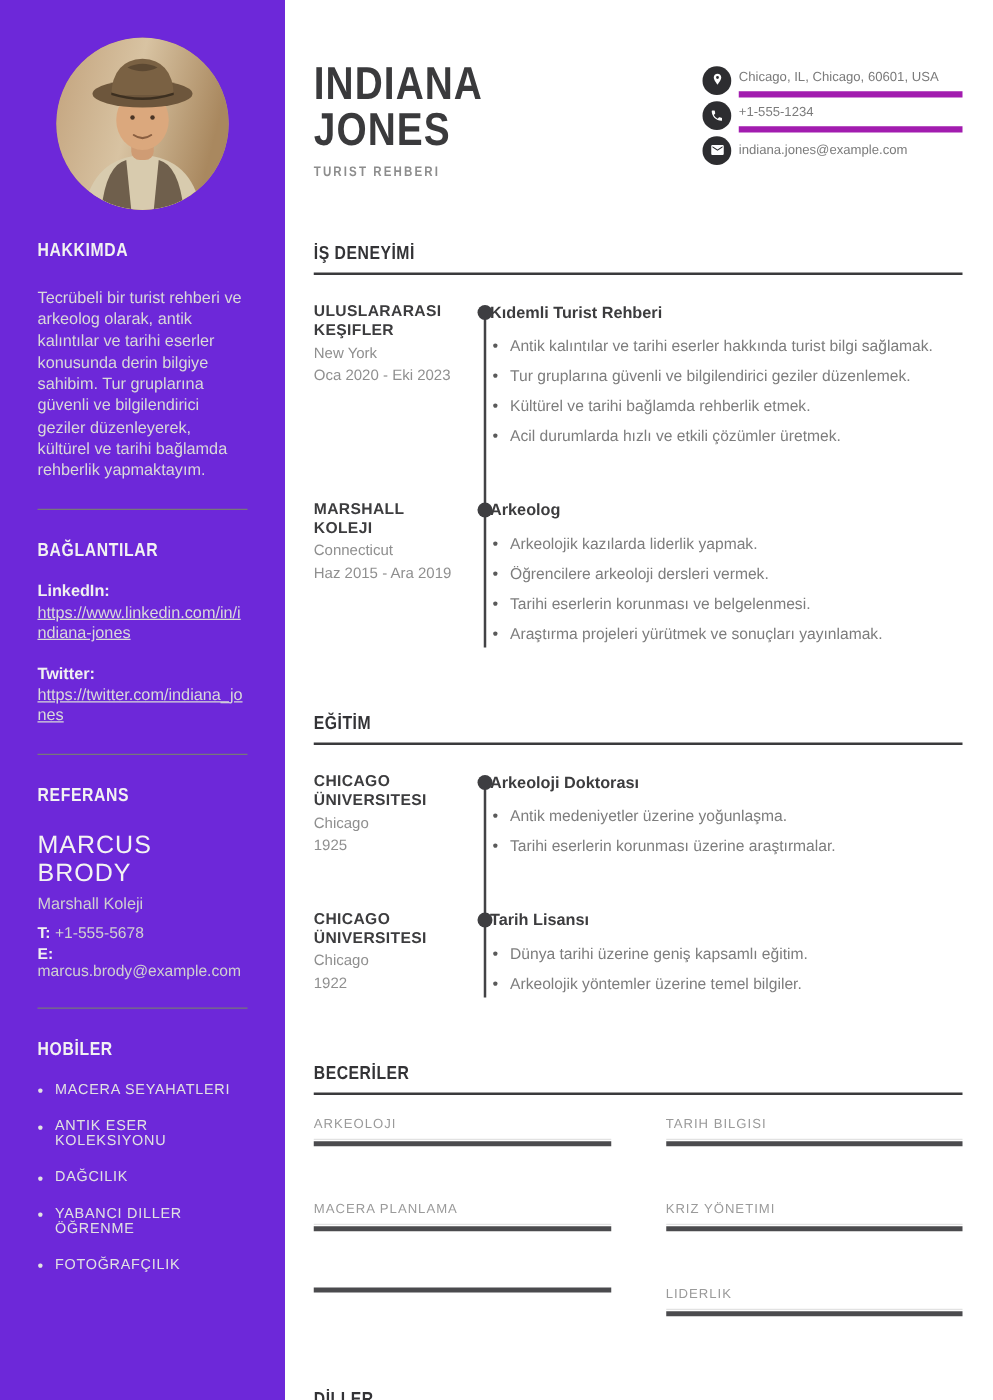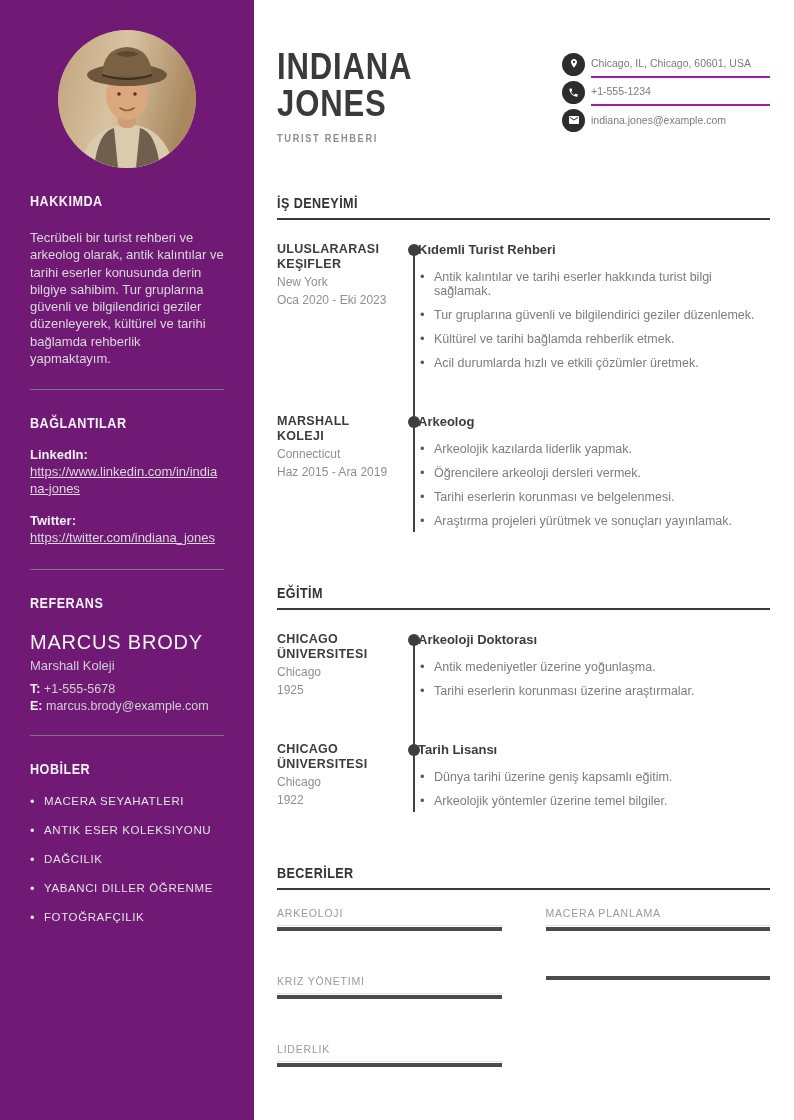--- a/index.html
+++ b/index.html
@@ -1,21 +1,21 @@
 <!DOCTYPE html>
 <html><head>
 <meta charset="utf-8">
 <style>
   * { margin:0; padding:0; box-sizing:border-box; }
   html,body { width:794px; }
   body { font-family:"Liberation Sans", sans-serif; background:#ffffff; }
   .page { position:relative; width:794px; height:1120px; display:flex; overflow:hidden; background:#ffffff; }
 
   
-  .sidebar { width:254px; flex-shrink:0; background:#701a75; color:#d6d6d6; padding:30px 30px 0 30px; }
+  .sidebar { width:228px; flex-shrink:0; background:#6d28d9; color:#d6d6d6; padding:30px 30px 0 30px; }
   .avatar-wrap { width:138px; height:138px; border-radius:50%; overflow:hidden; margin:0 auto; background:#b99877; }
   .avatar-wrap svg { display:block; }
   .side-sec { margin-top:24px; }
   .side-h { color:#f2f2f2; font-size:15px; font-weight:bold; letter-spacing:.6px; }
   .cond { display:inline-block; transform:scaleX(.84); transform-origin:0 50%; white-space:nowrap; }
   .about-text { margin-top:20px; font-size:13px; line-height:17.3px; color:#d9d9d9; }
   .side-rule { border:none; border-top:1px solid #77777a; margin:22px 0 0 0; }
   .link-group { margin-top:16px; }
   .link-label { font-size:13px; font-weight:bold; color:#f0f0f0; }
   .link-url { font-size:13px; line-height:16.5px; color:#d9d9d9; text-decoration:underline; word-break:break-all; display:block; margin-top:2px; }
@@ -31,21 +31,21 @@
   
   .content { flex:1; padding:48px 24px 0 23px; }
   .head-row { display:flex; }
   .name-block { flex:1; }
   .big-name { font-size:37px; line-height:37px; font-weight:bold; color:#3a3a3c; letter-spacing:1px; }
   .subtitle { margin-top:10px; font-size:11px; font-weight:bold; letter-spacing:2px; color:#8d8d8d; }
   .contact-block { width:208px; margin-top:2px; }
   .c-row { display:flex; align-items:center; height:28px; }
   .c-icon { width:23px; height:23px; border-radius:50%; background:#2d2d30; display:flex; align-items:center; justify-content:center; flex-shrink:0; }
   .c-text-wrap { flex:1; margin-left:6px; height:100%; display:flex; align-items:center; }
-  .c-row.sep .c-text-wrap { border-bottom:2px solid #a21caf; }
+  .c-row.sep .c-text-wrap { border-bottom:5px solid #a21caf; }
   .c-text { font-size:10.5px; color:#7b7b7b; }
 
   .sec { margin-top:0; }
   .sec-head { font-size:15px; font-weight:bold; color:#333336; letter-spacing:.5px; }
   .sec-rule { border:none; border-top:2px solid #3a3a3c; margin-top:7px; }
 
   .timeline { position:relative; margin-top:22px; }
   .timeline::before { content:""; position:absolute; left:136px; top:8px; bottom:6px; width:2px; background:#424245; }
   .t-entry { display:grid; grid-template-columns:137px 1fr; margin-bottom:34px; }
   .t-entry:last-child { margin-bottom:0; }
@@ -288,20 +288,26 @@
       <h2 class="sec-head"><span class="cond">BECERİLER</span></h2>
       <hr class="sec-rule">
       <div class="skill-grid">
         <div>
           <div class="skill-label">ARKEOLOJI</div>
           <div class="bar">
               <div class="bar-fill" style="width: 100%;"></div>
             </div>
         </div>
         <div>
+          <div class="skill-label">TARIH BILGISI</div>
+          <div class="bar">
+              <div class="bar-fill" style="width: 100%;"></div>
+            </div>
+        </div>
+        <div>
           <div class="skill-label">MACERA PLANLAMA</div>
           <div class="bar">
               <div class="bar-fill" style="width: 100%;"></div>
             </div>
         </div>
         <div>
           <div class="skill-label">KRIZ YÖNETIMI</div>
           <div class="bar">
               <div class="bar-fill" style="width: 100%;"></div>
             </div>

